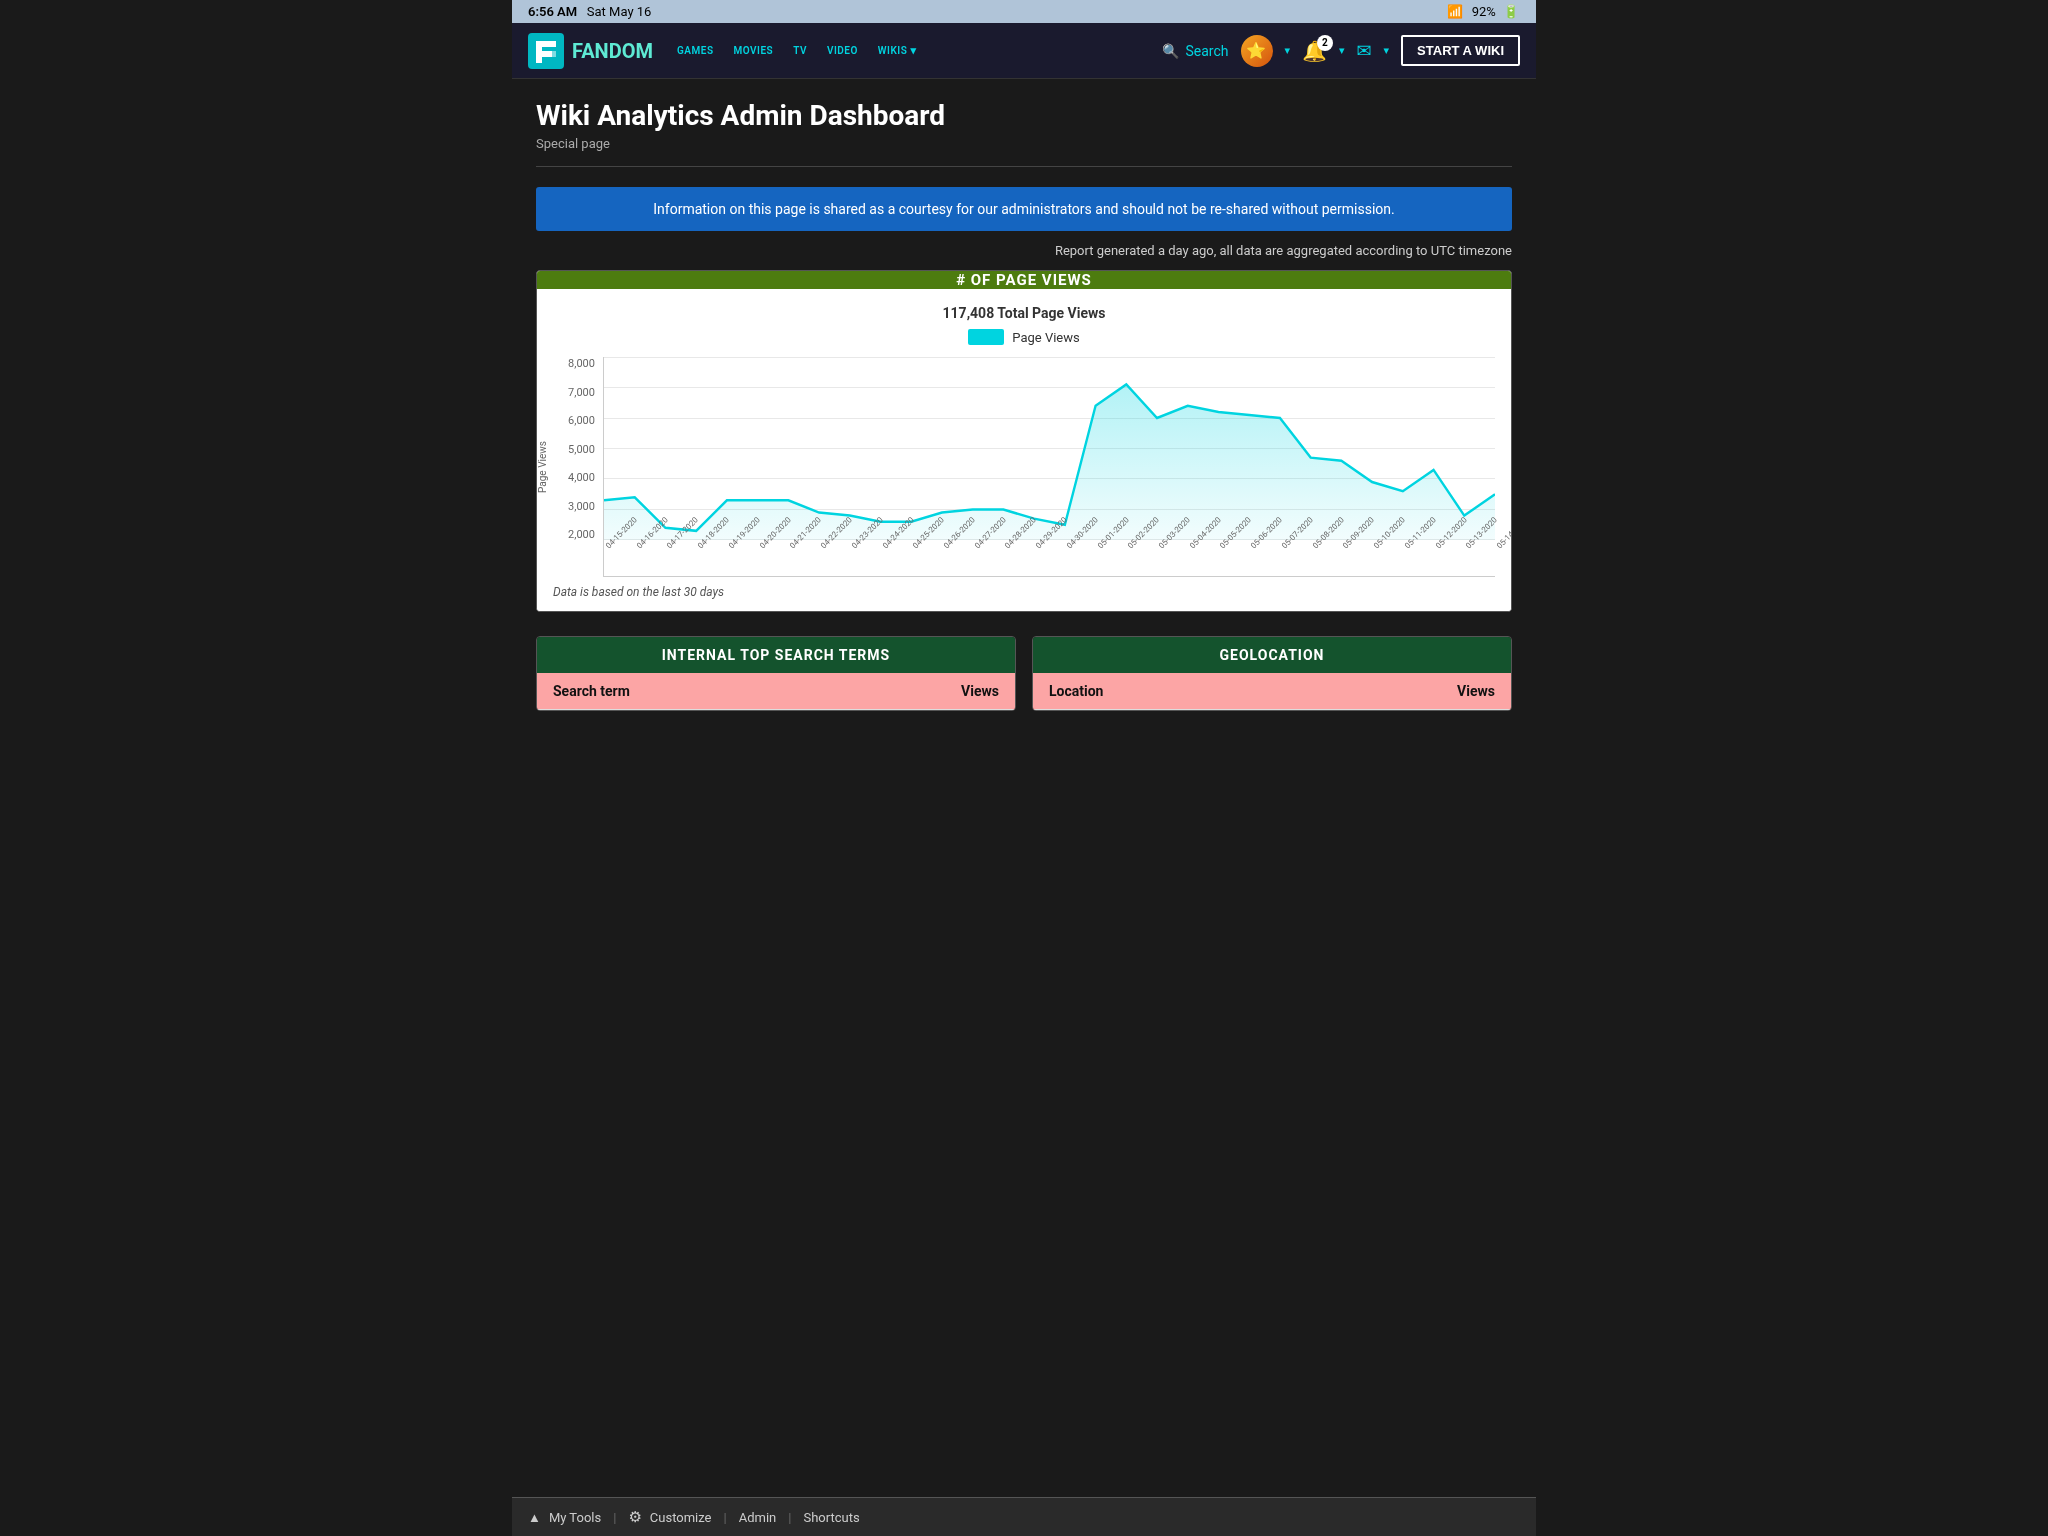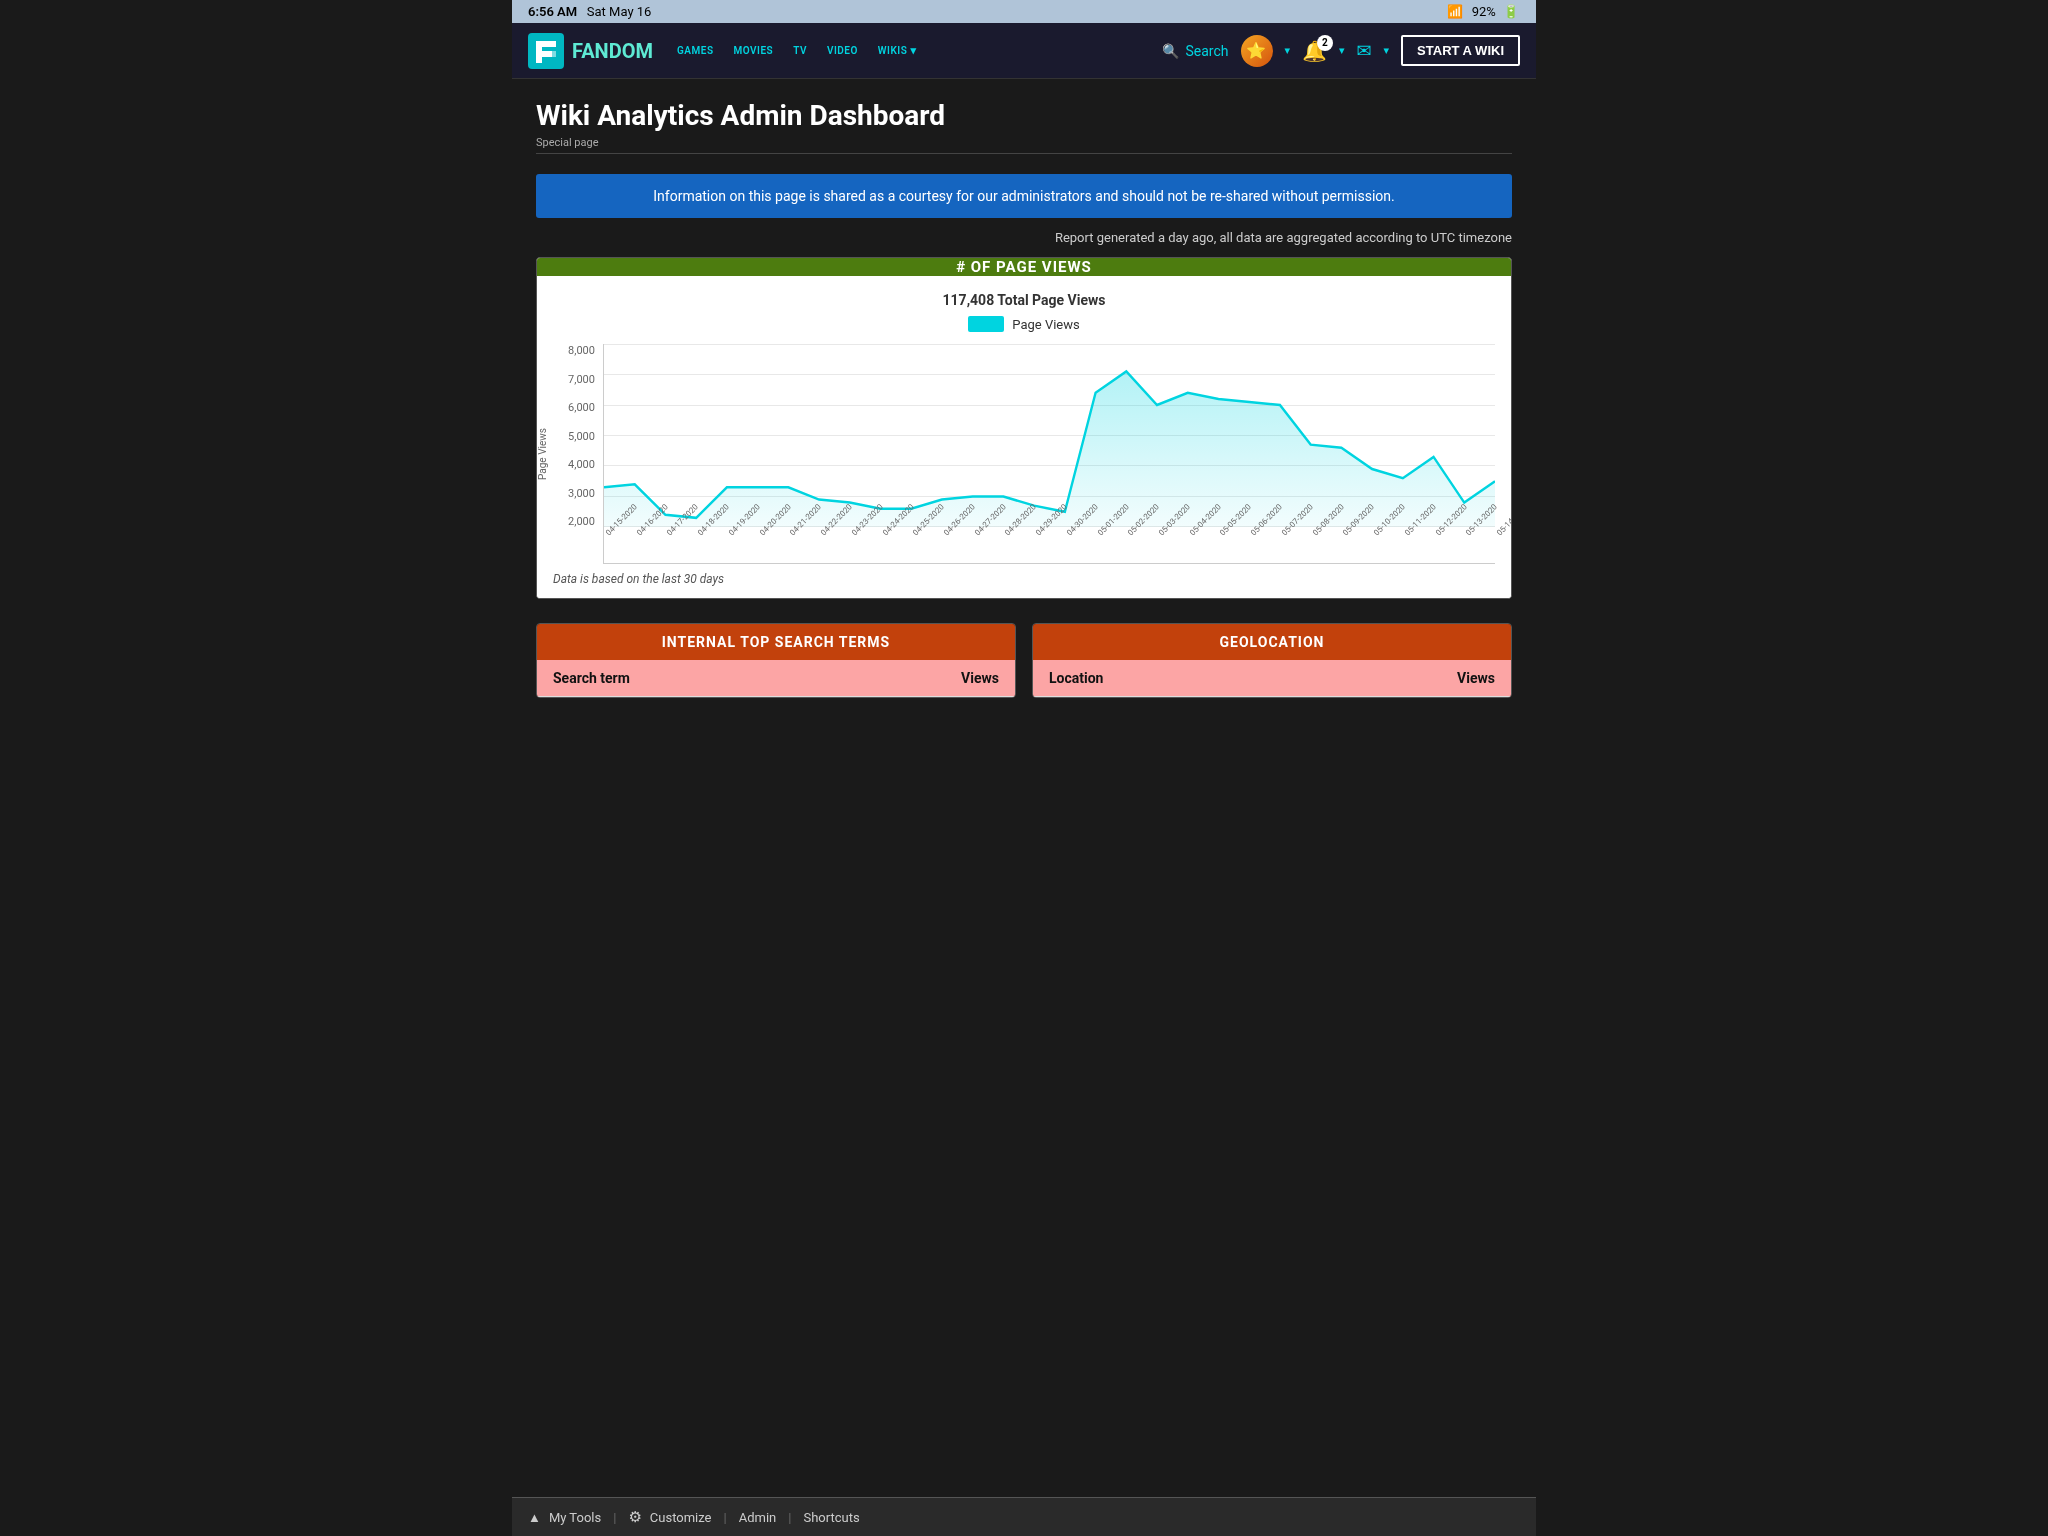--- a/index.html
+++ b/index.html
@@ -133,23 +133,23 @@
       background: #1a1a1a;
       padding: 20px 24px;
     }
     .page-title {
       font-size: 28px;
       font-weight: 700;
       color: #fff;
       margin-bottom: 4px;
     }
     .special-page-label {
-      font-size: 11px;
+      font-size: 13px;
       color: #aaa;
-      margin-bottom: 4px;
+      margin-bottom: 15px;
     }
     .divider {
       border: none;
       border-top: 1px solid #444;
       margin-bottom: 20px;
     }
 
     
     .info-banner {
       background: #1565c0;
@@ -287,21 +287,21 @@
       display: grid;
       grid-template-columns: 1fr 1fr;
       gap: 16px;
     }
     .bottom-card {
       border: 1px solid #555;
       border-radius: 4px;
       overflow: hidden;
     }
     .bottom-card-header {
-      background: #c2410c;
+      background: #14532d;
       text-align: center;
       padding: 10px;
       color: #fff;
       font-size: 14px;
       font-weight: 700;
       letter-spacing: 1px;
     }
     .bottom-card-body {
       background: #fca5a5;
       color: #333;

